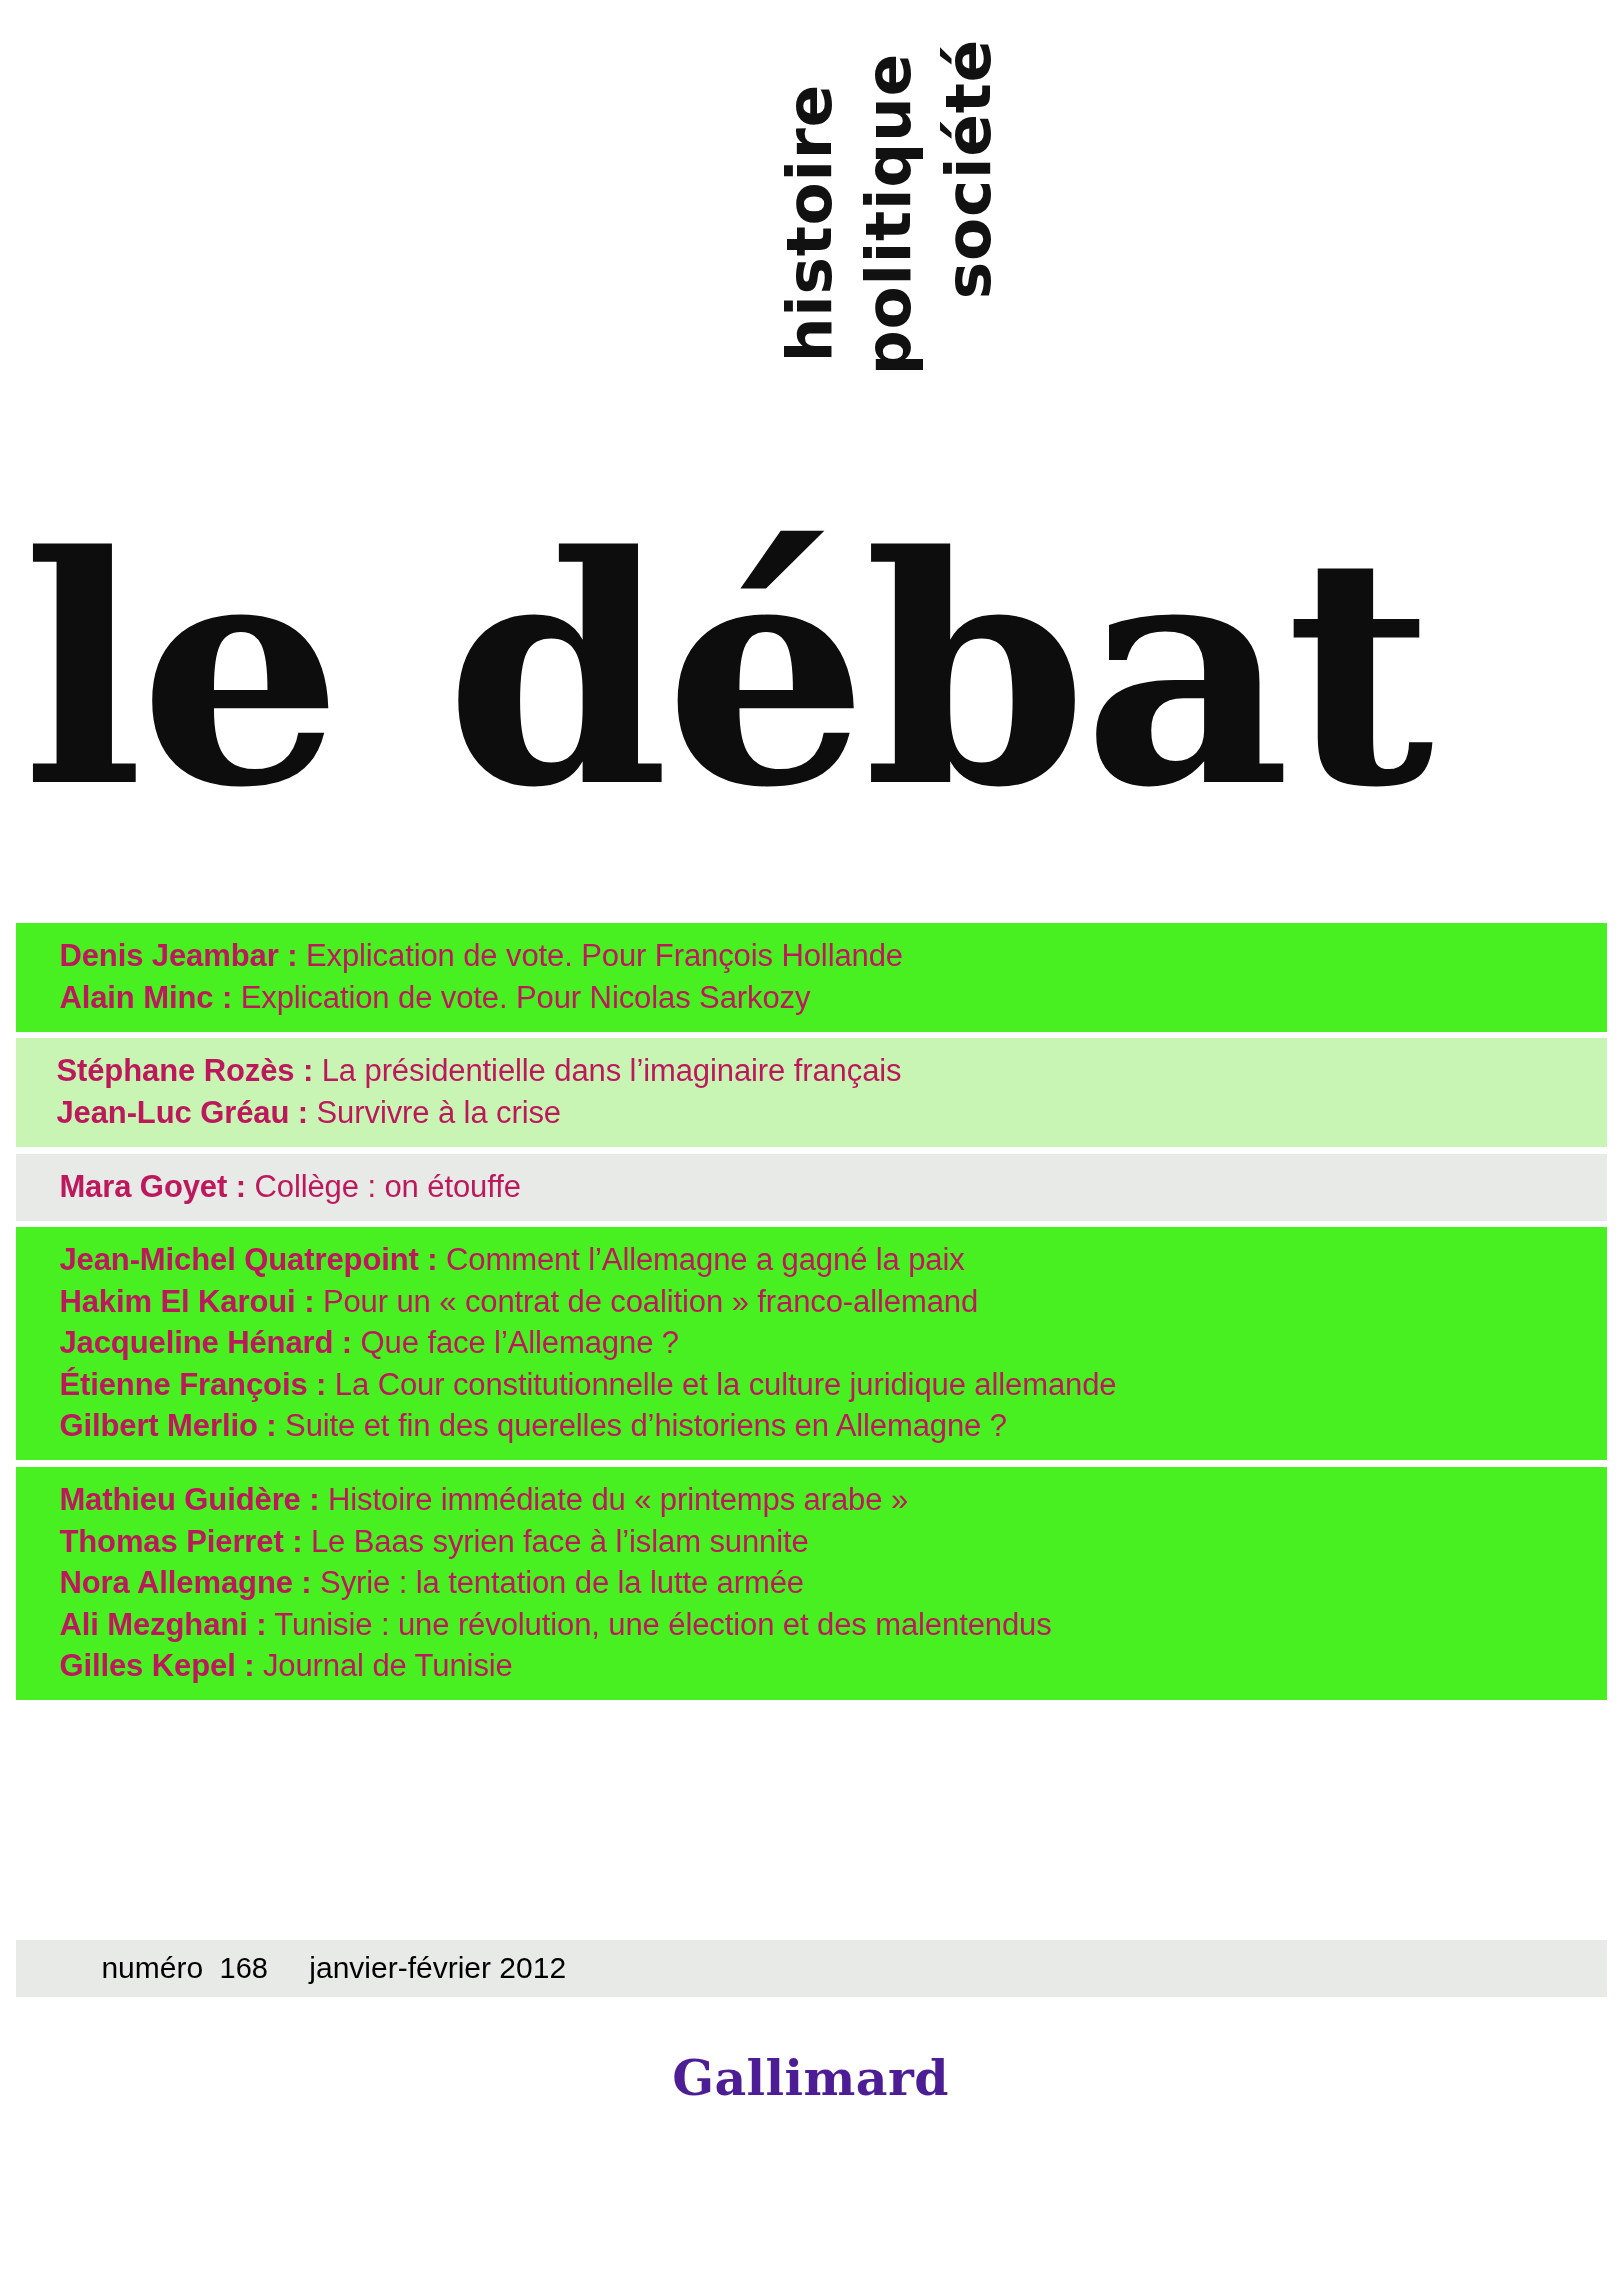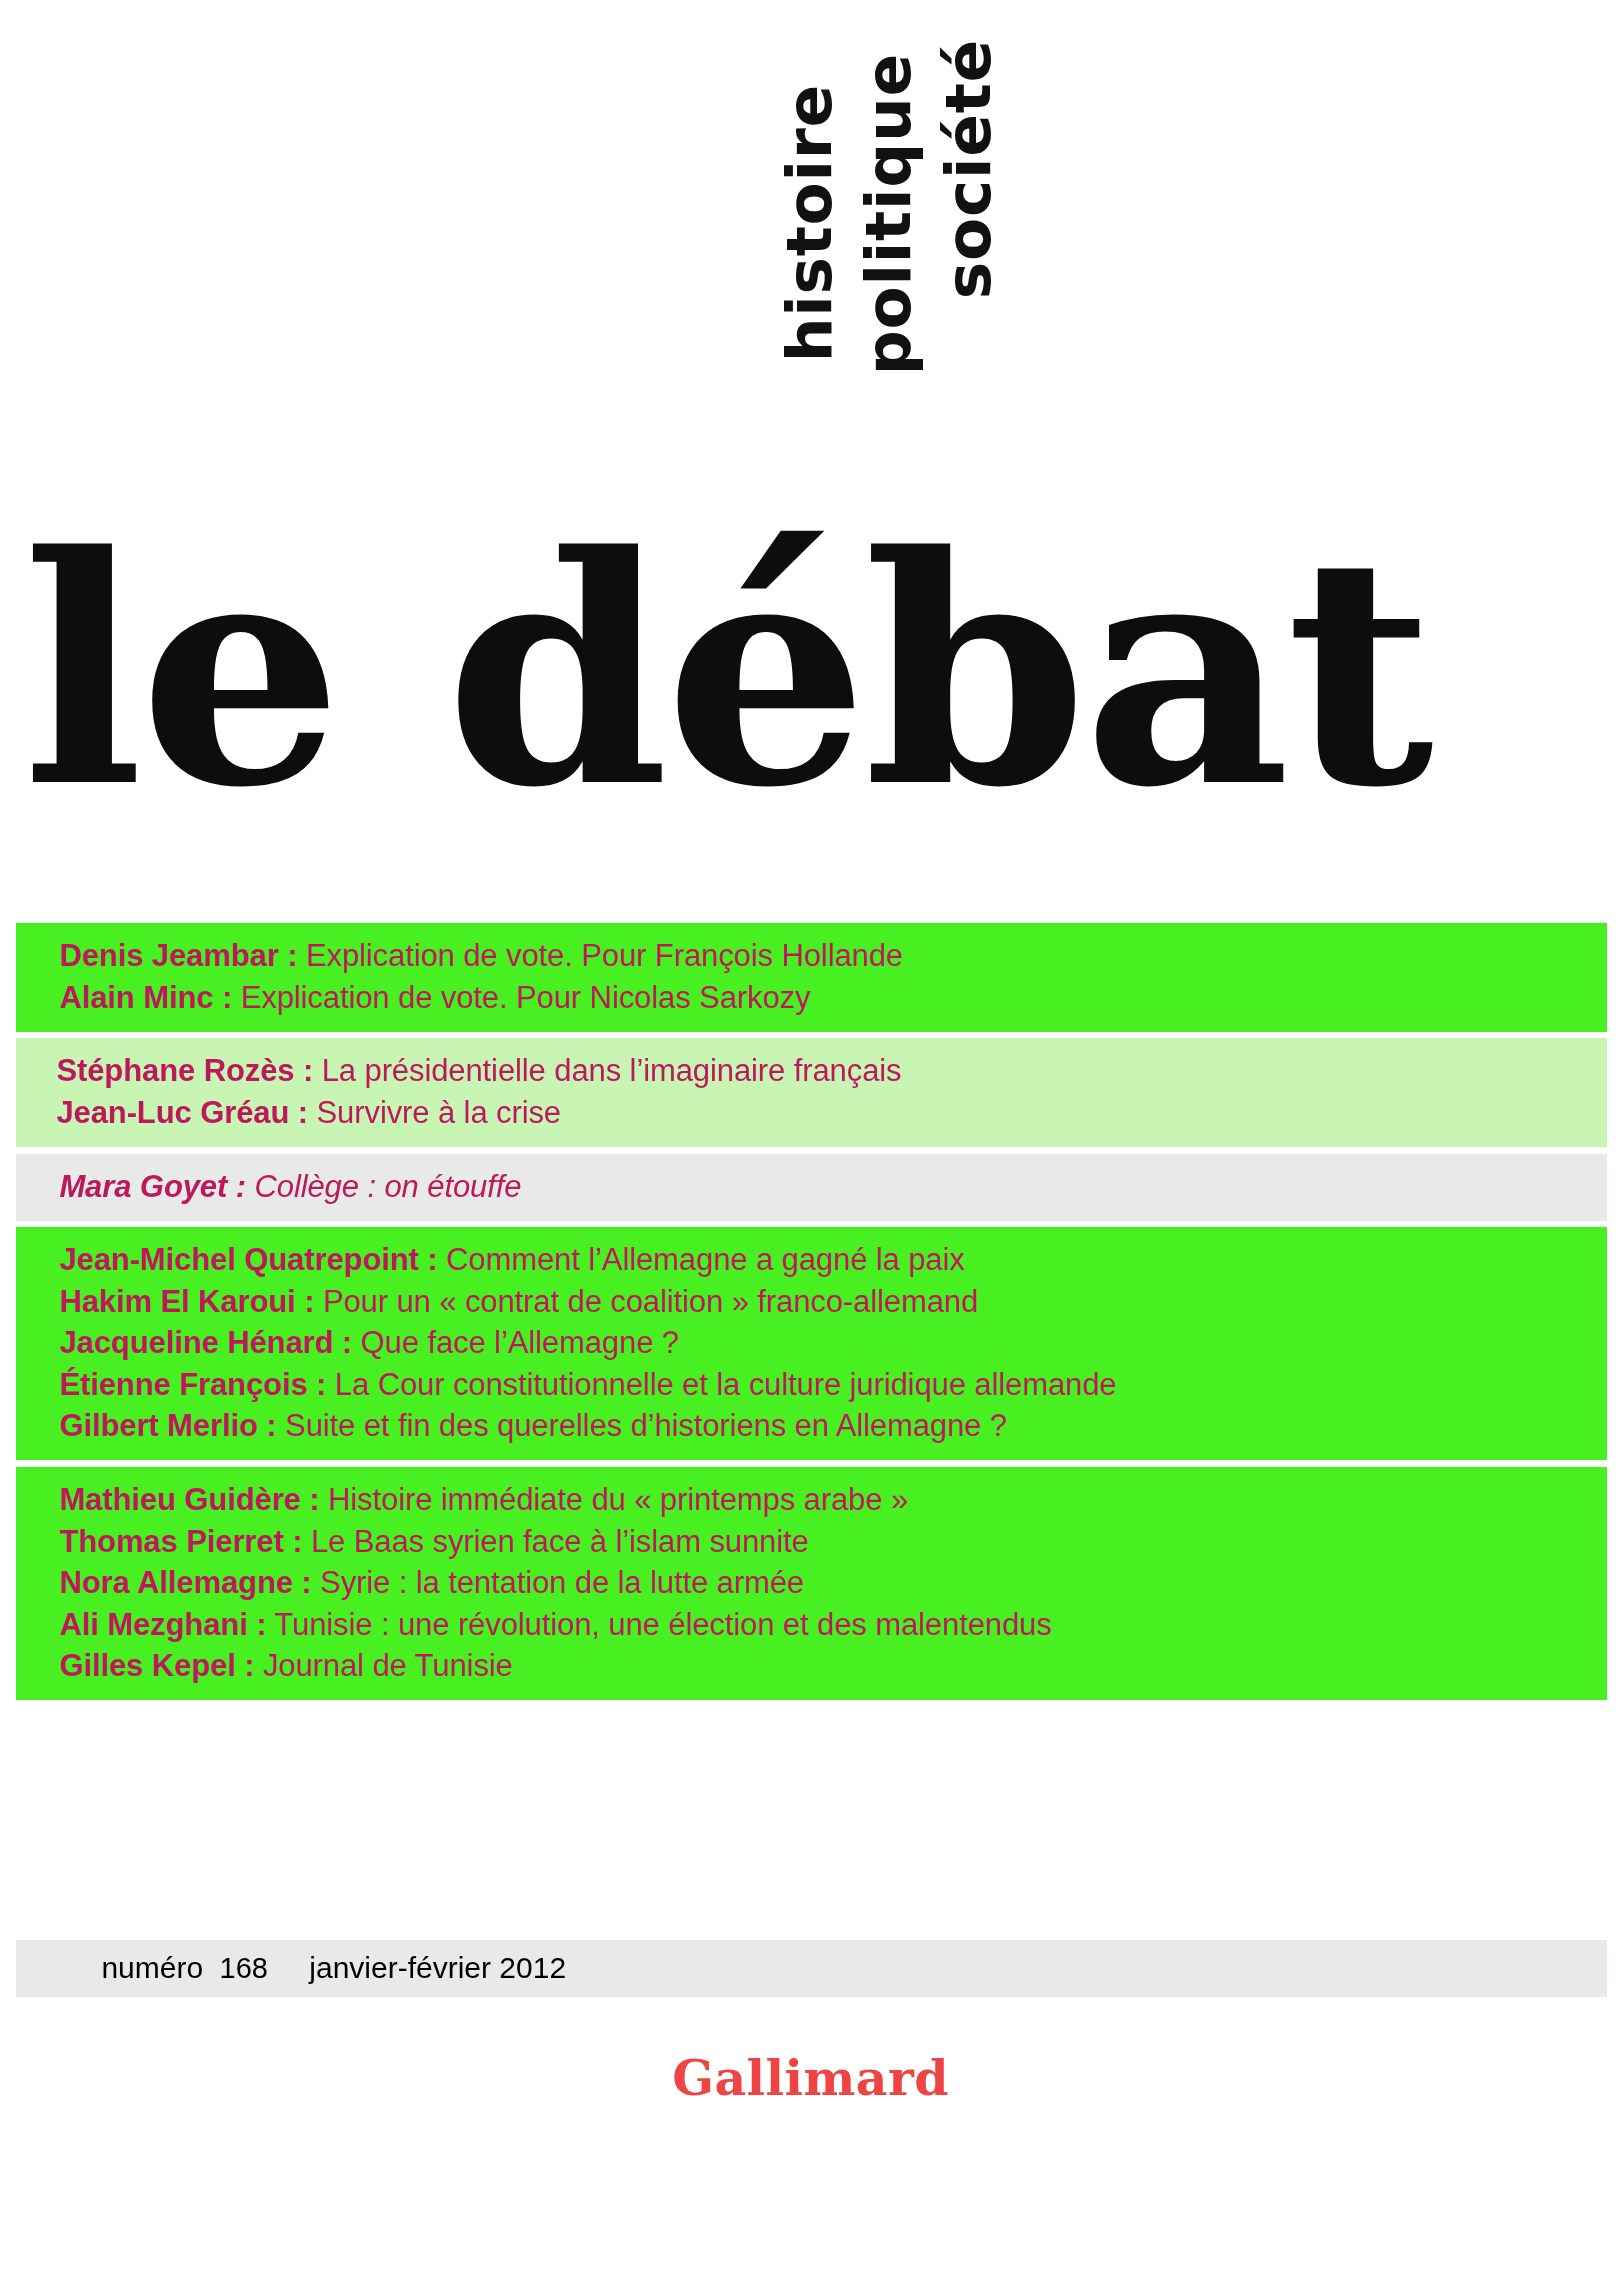--- a/index.html
+++ b/index.html
@@ -77,21 +77,21 @@
     left: 16.4px;
     width: 1591px;
   }
   .block {
     box-sizing: border-box;
     padding: 12px 43px 13.5px 43px;
     margin-bottom: 6.7px;
   }
   .block.green { background: #49f021; }
   .block.lightgreen { background: #c9f5b4; padding-left: 40px; }
-  .block.grey { background: #e7eae7; font-style: italic; }
+  .block.grey { background: #e7eae7; }
 
   .entry {
     font-family: "Liberation Sans", sans-serif;
     font-size: 31px;
     line-height: 1.34;
     color: #be185d;
     white-space: nowrap;
     letter-spacing: -0.1px;
   }
   .entry .author {
@@ -119,21 +119,21 @@
   .publisher {
     position: absolute;
     top: 2049px;
     left: 0;
     width: 1621px;
     text-align: center;
     font-family: "DejaVu Serif", serif;
     font-weight: bold;
     font-size: 49px;
     letter-spacing: 0.4px;
-    color: #ef4444;
+    color: #4c1d95;
   }
 </style>
 </head>
 <body>
 
 <div class="cover">
 
   <div class="subtitle-block">
     <span class="vword w1">histoire</span>
     <span class="vword w2">politique</span>

